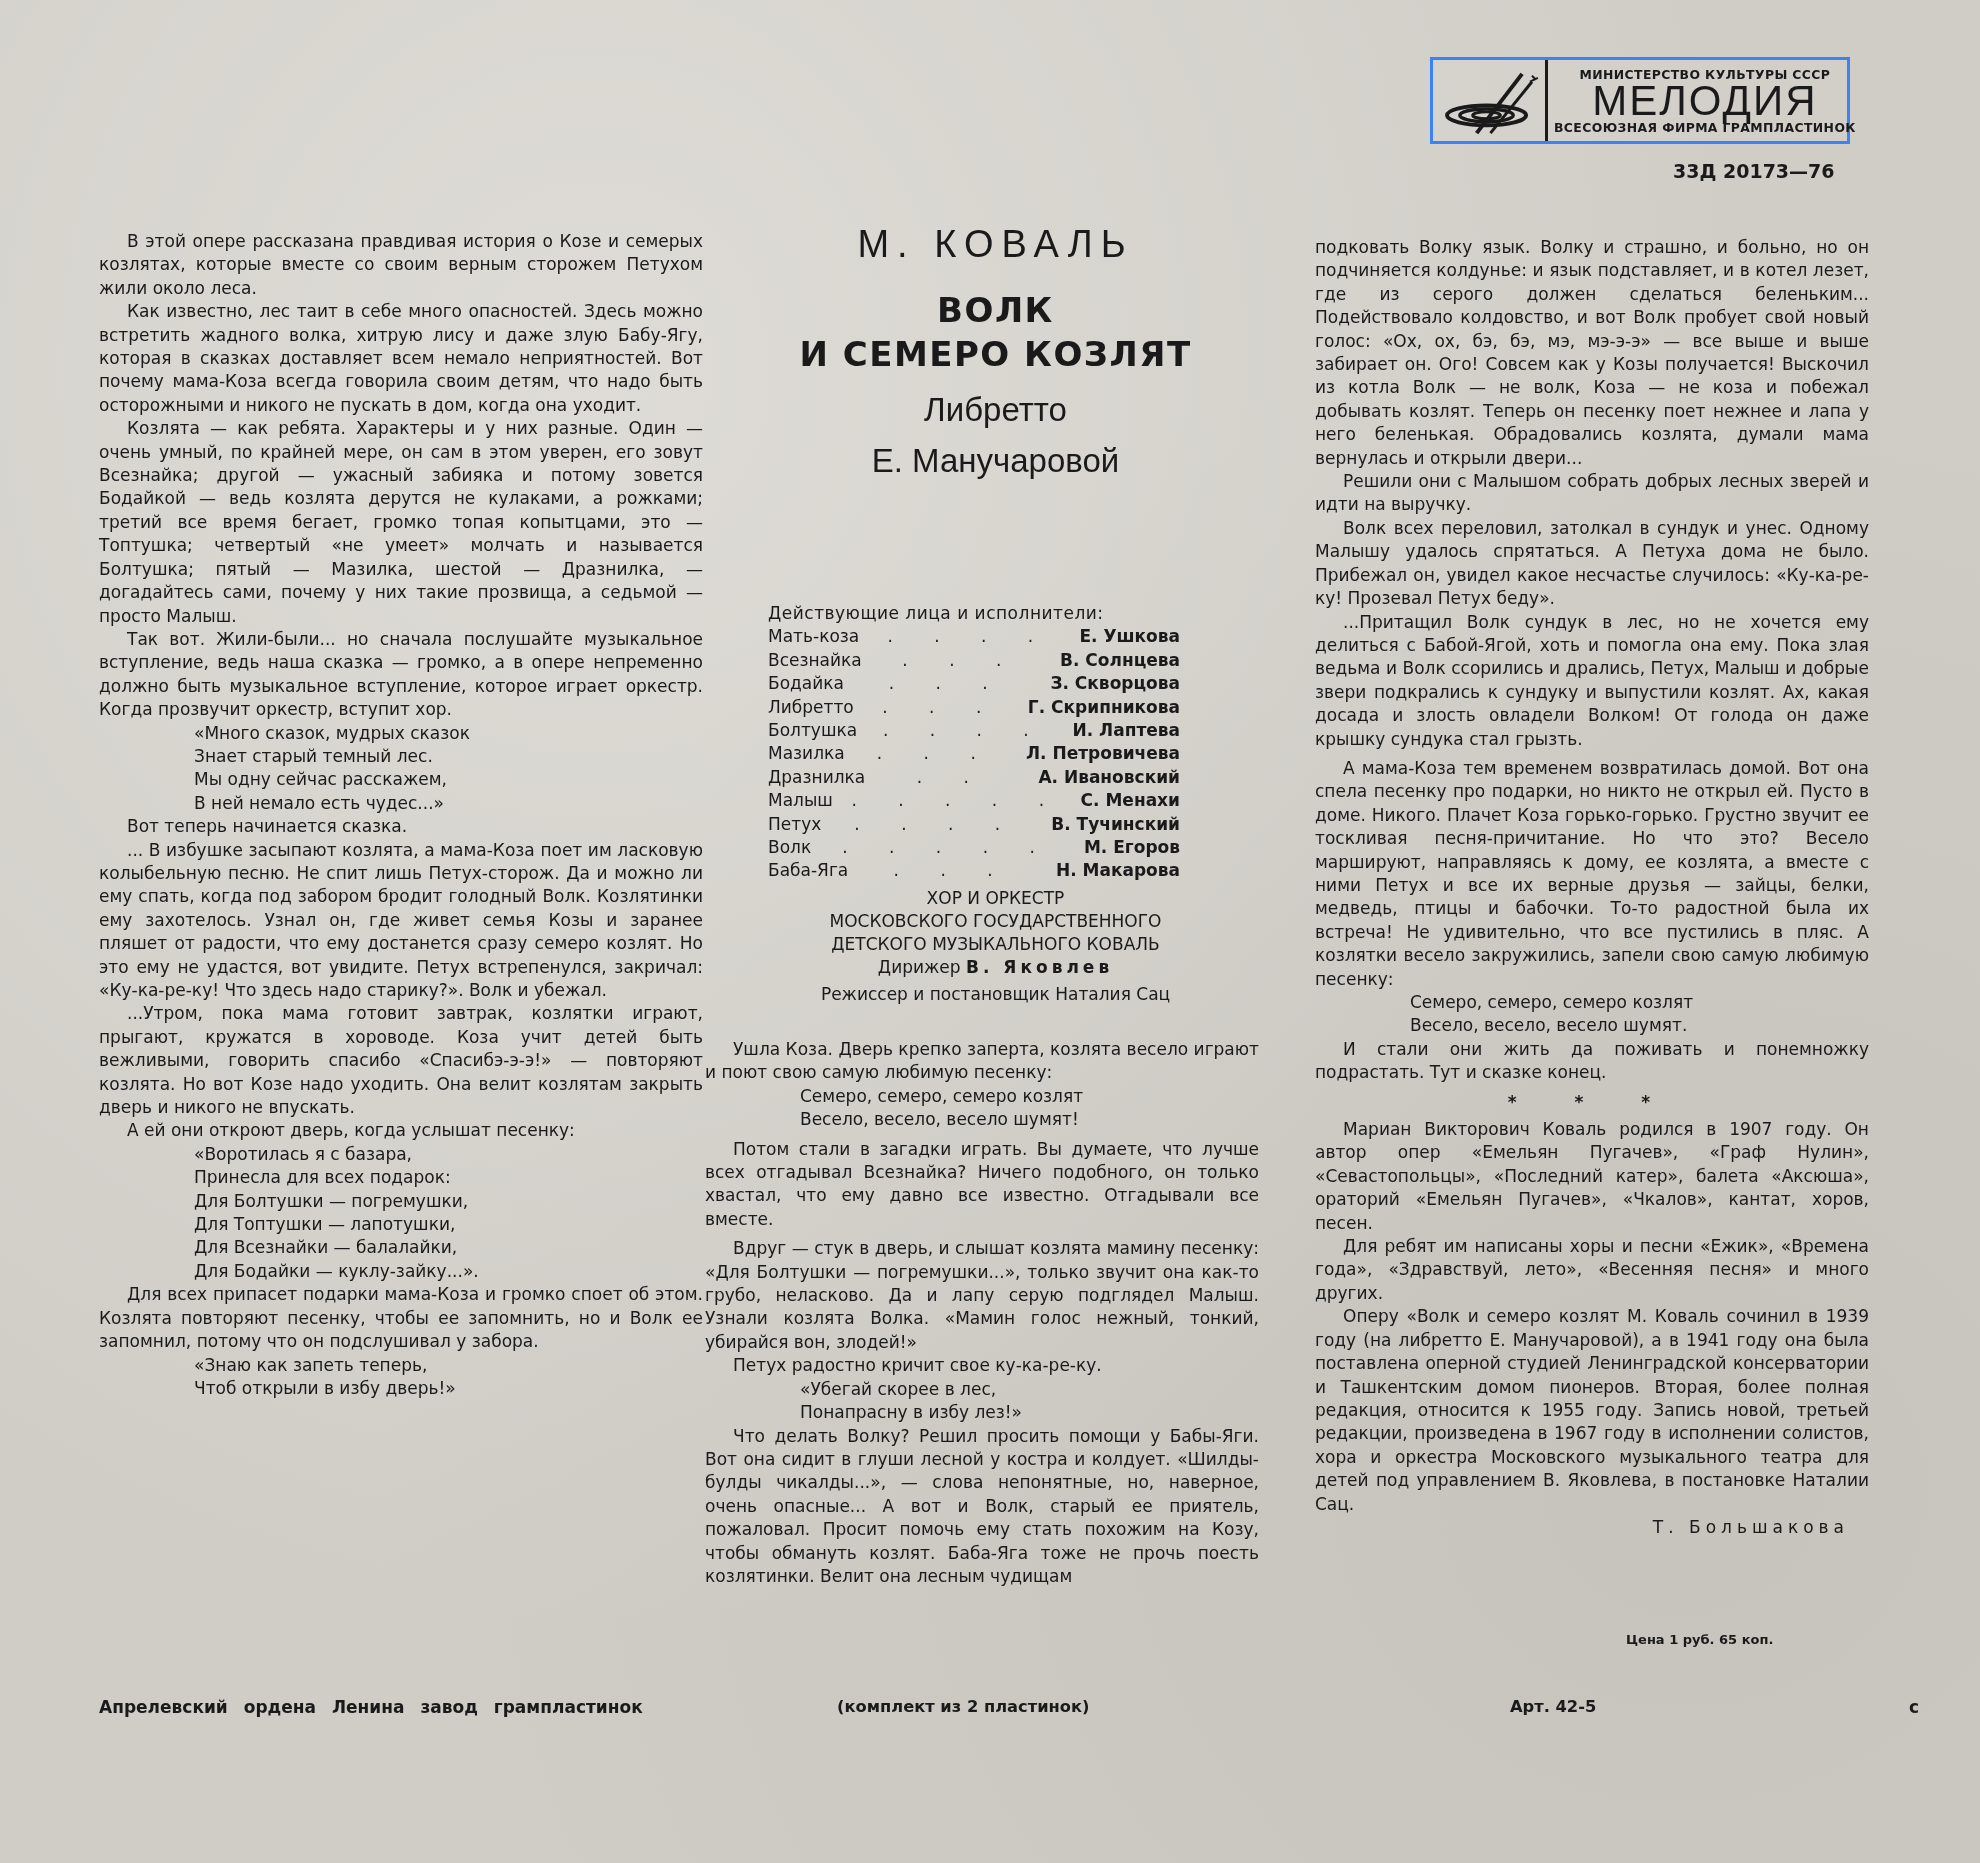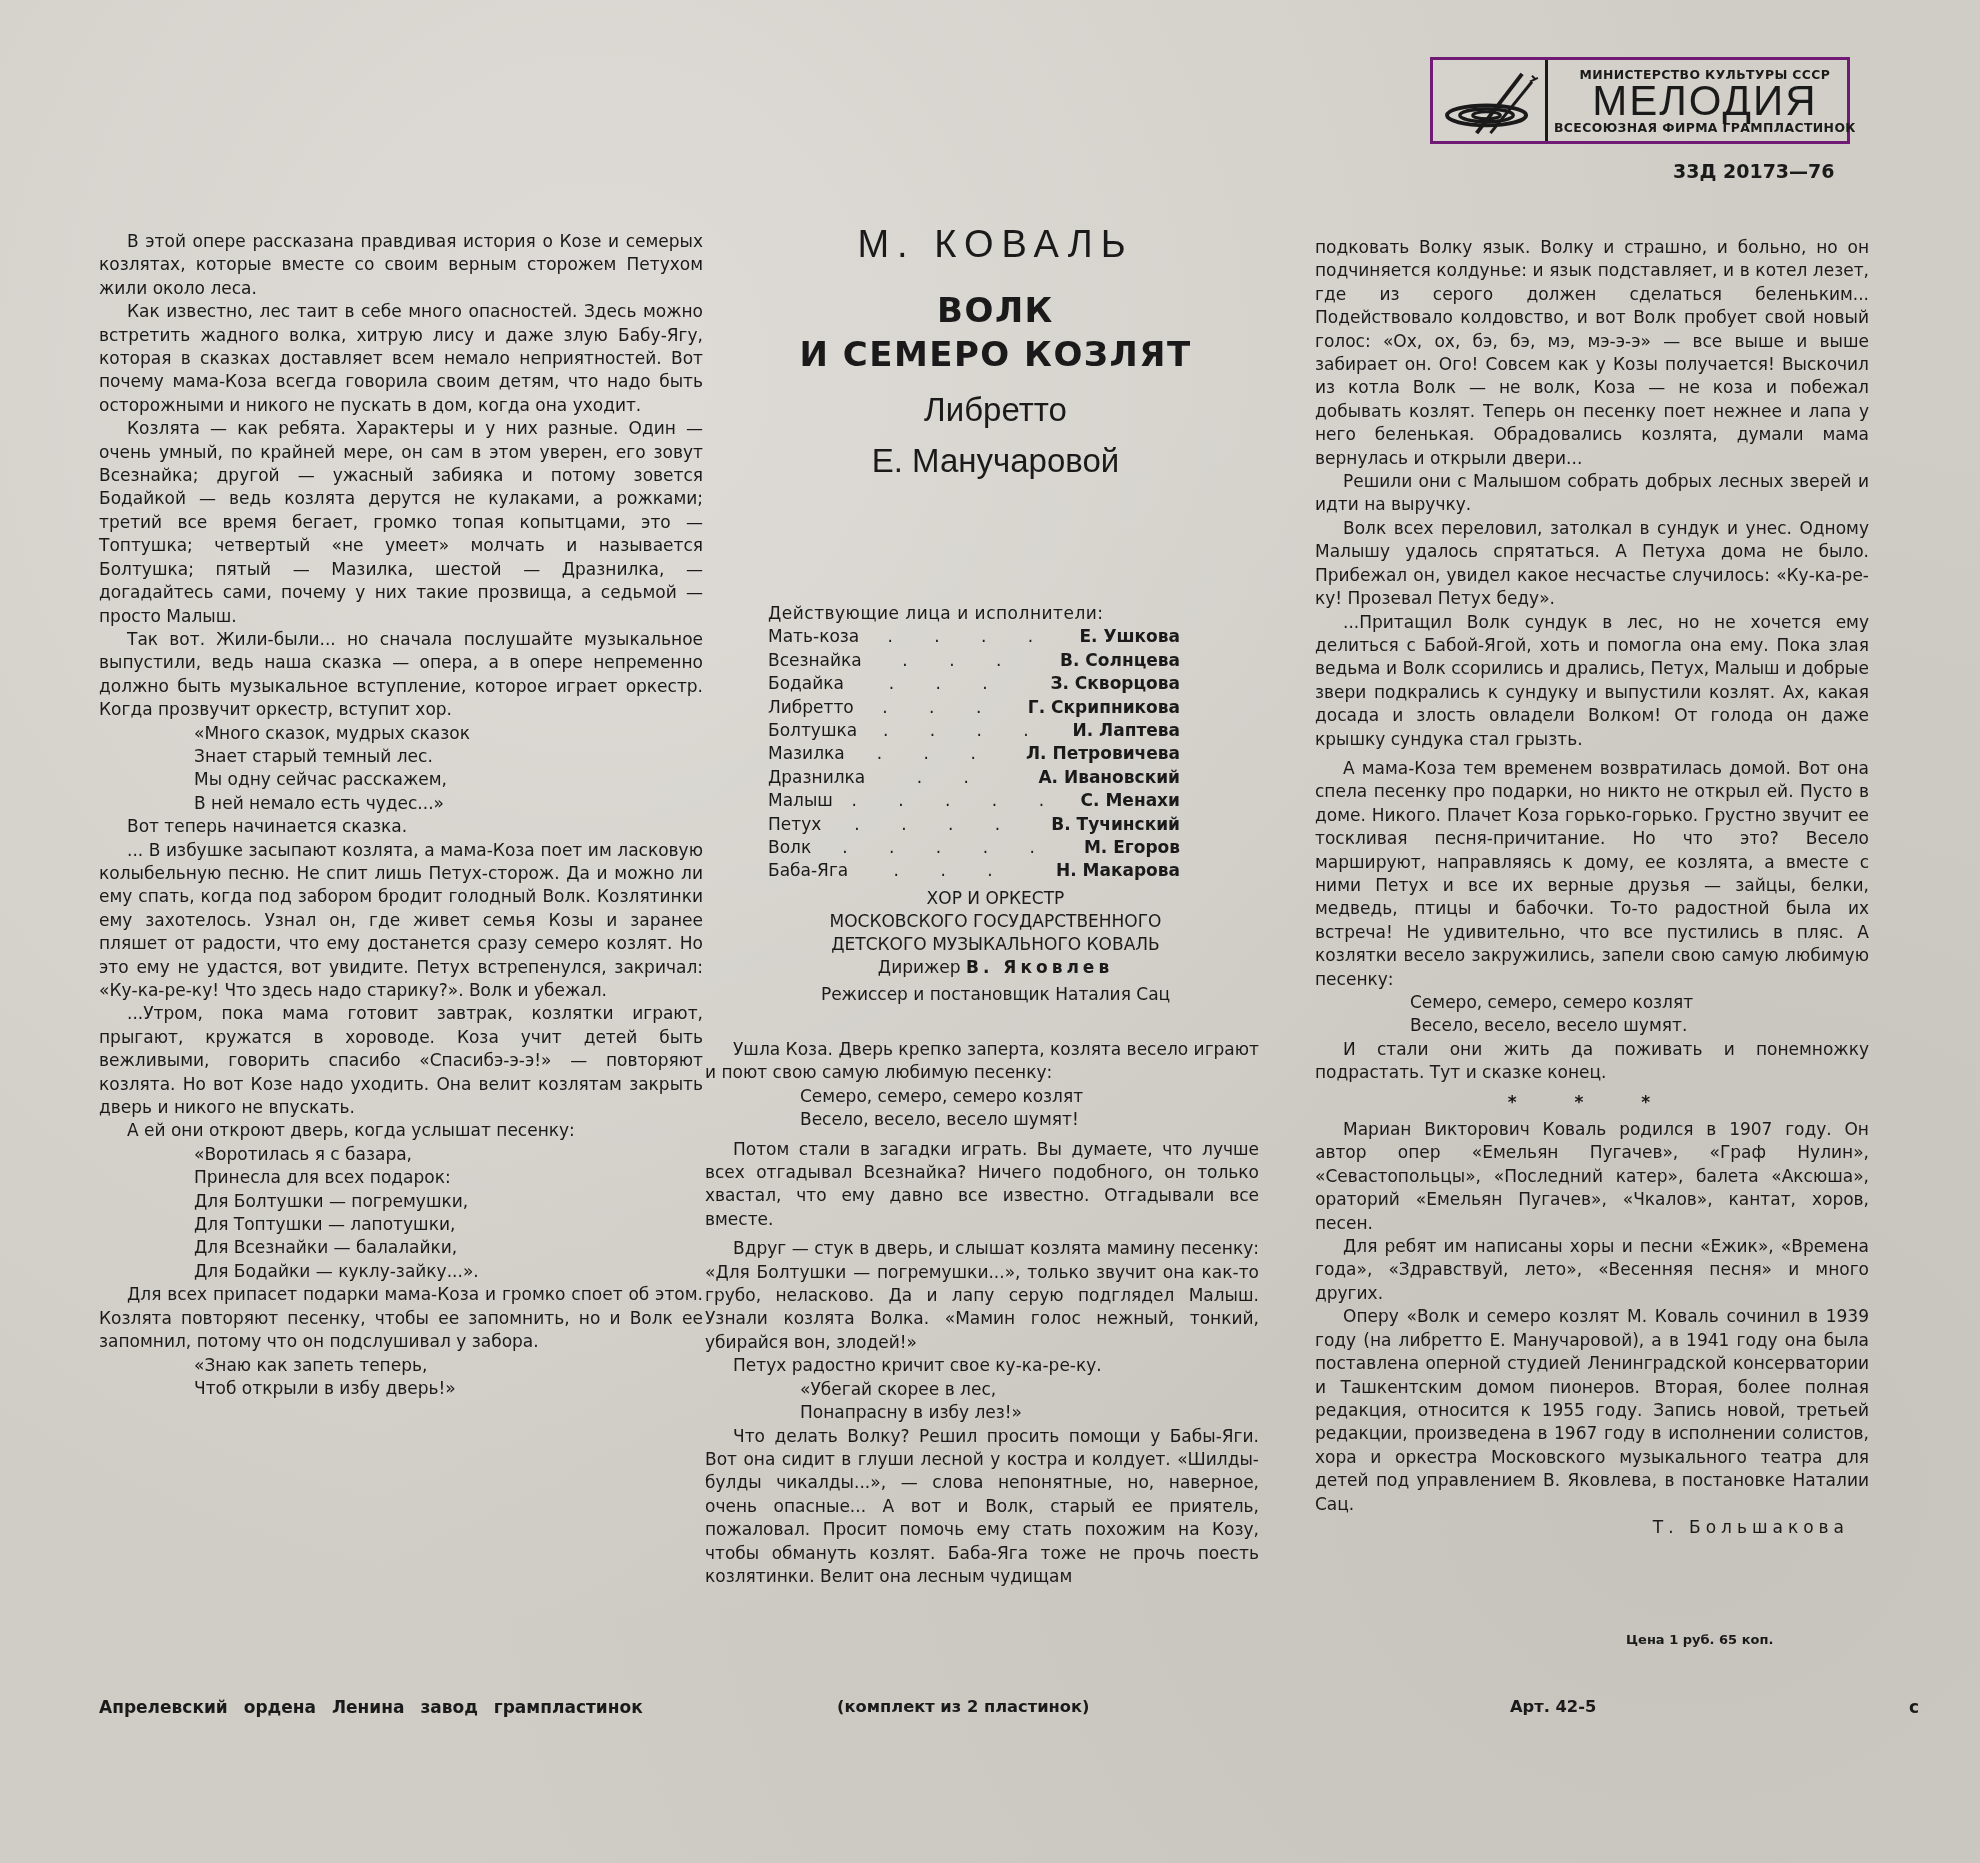--- a/index.html
+++ b/index.html
@@ -9,21 +9,21 @@
     background-image:
       radial-gradient(ellipse at 30% 20%, rgba(235,232,228,0.55), rgba(0,0,0,0) 60%),
       radial-gradient(ellipse at 85% 80%, rgba(180,178,170,0.35), rgba(0,0,0,0) 55%);
     font-family:"DejaVu Sans", sans-serif;
     color:#1a1a1a;
     position:relative;
   }
   .page { position:absolute; inset:0; }
 
   
-  .logo { position:absolute; left:1430px; top:57px; width:414px; height:81px; border:3px solid #701a75; display:flex; background:rgba(255,255,255,0.05); }
+  .logo { position:absolute; left:1430px; top:57px; width:414px; height:81px; border:3px solid #3b82f6; display:flex; background:rgba(255,255,255,0.05); }
   .logo-mark { width:112px; border-right:3px solid #1a1a1a; position:relative; }
   .logo-text { flex:1; display:flex; flex-direction:column; align-items:center; justify-content:center; padding:0 6px; }
   .logo-top, .logo-bottom { font-size:12.4px; font-weight:bold; letter-spacing:0.4px; white-space:nowrap; }
   .logo-main { font-size:42px; line-height:38px; letter-spacing:2px; font-family:"Liberation Sans", sans-serif; }
   .catalog { position:absolute; left:1673px; top:160px; font-size:19px; font-weight:bold; }
 
   
   .col { position:absolute; font-size:17px; line-height:23.4px; text-align:justify; }
   .col p { margin:0; text-indent:28px; }
   .col .verse { margin:0; padding-left:95px; text-align:left; }
@@ -82,21 +82,21 @@
       <div class="logo-main">МЕЛОДИЯ</div>
       <div class="logo-bottom">ВСЕСОЮЗНАЯ ФИРМА ГРАМПЛАСТИНОК</div>
     </div>
   </div>
   <div class="catalog">33Д 20173—76</div>
 
   <div class="col col-left">
     <p>В этой опере рассказана правдивая история о Козе и семерых козлятах, которые вместе со своим верным сторожем Петухом жили около леса.</p>
     <p>Как известно, лес таит в себе много опасностей. Здесь можно встретить жадного волка, хитрую лису и даже злую Бабу-Ягу, которая в сказках доставляет всем немало неприятностей. Вот почему мама-Коза всегда говорила своим детям, что надо быть осторожными и никого не пускать в дом, когда она уходит.</p>
     <p>Козлята — как ребята. Характеры и у них разные. Один — очень умный, по крайней мере, он сам в этом уверен, его зовут Всезнайка; другой — ужасный забияка и потому зовется Бодайкой — ведь козлята дерутся не кулаками, а рожками; третий все время бегает, громко топая копытцами, это — Топтушка; четвертый «не умеет» молчать и называется Болтушка; пятый — Мазилка, шестой — Дразнилка, — догадайтесь сами, почему у них такие прозвища, а седьмой — просто Малыш.</p>
-    <p>Так вот. Жили-были... но сначала послушайте музыкальное выпустили, ведь наша сказка — опера, а в опере непременно должно быть музыкальное вступление, которое играет оркестр. Когда прозвучит оркестр, вступит хор.</p>
+    <p>Так вот. Жили-были... но сначала послушайте музыкальное вступление, ведь наша сказка — громко, а в опере непременно должно быть музыкальное вступление, которое играет оркестр. Когда прозвучит оркестр, вступит хор.</p>
     <div class="verse">
       <div>«Много сказок, мудрых сказок</div>
       <div>Знает старый темный лес.</div>
       <div>Мы одну сейчас расскажем,</div>
       <div>В ней немало есть чудес...»</div>
     </div>
     <p>Вот теперь начинается сказка.</p>
     <p>... В избушке засыпают козлята, а мама-Коза поет им ласковую колыбельную песню. Не спит лишь Петух-сторож. Да и можно ли ему спать, когда под забором бродит голодный Волк. Козлятинки ему захотелось. Узнал он, где живет семья Козы и заранее пляшет от радости, что ему достанется сразу семеро козлят. Но это ему не удастся, вот увидите. Петух встрепенулся, закричал: «Ку-ка-ре-ку! Что здесь надо старику?». Волк и убежал.</p>
     <p>...Утром, пока мама готовит завтрак, козлятки играют, прыгают, кружатся в хороводе. Коза учит детей быть вежливыми, говорить спасибо «Спасибэ-э-э!» — повторяют козлята. Но вот Козе надо уходить. Она велит козлятам закрыть дверь и никого не впускать.</p>
     <p>А ей они откроют дверь, когда услышат песенку:</p>

